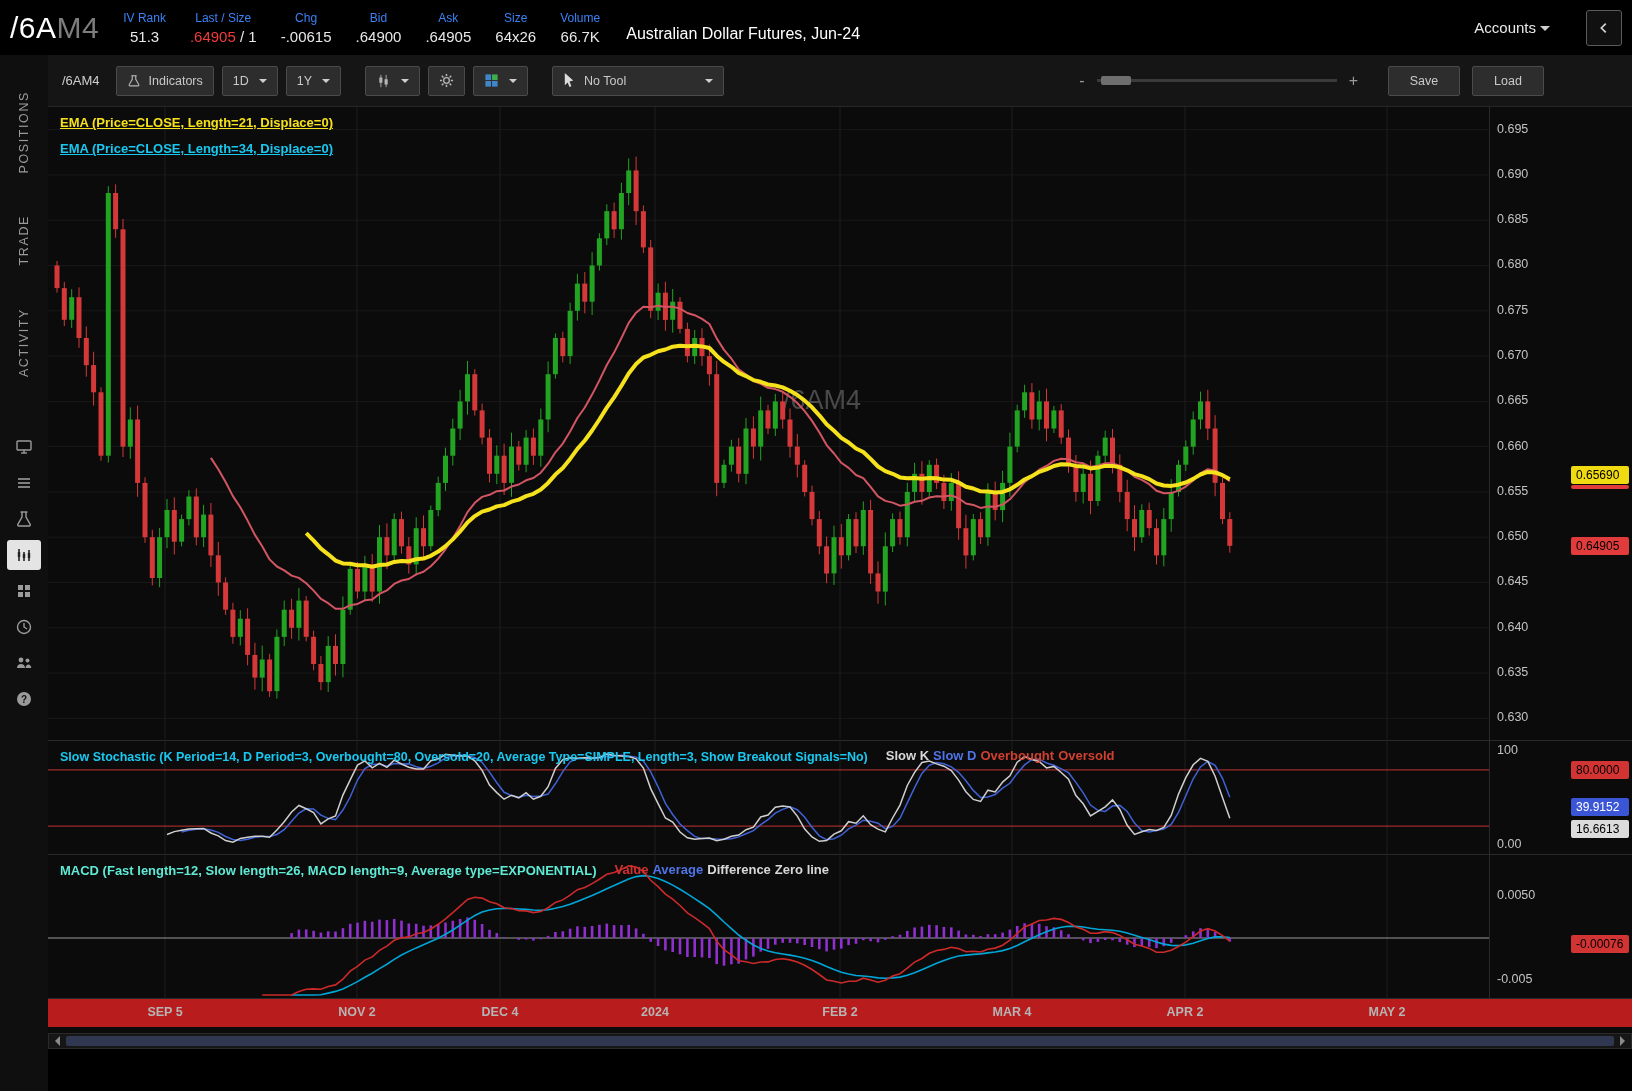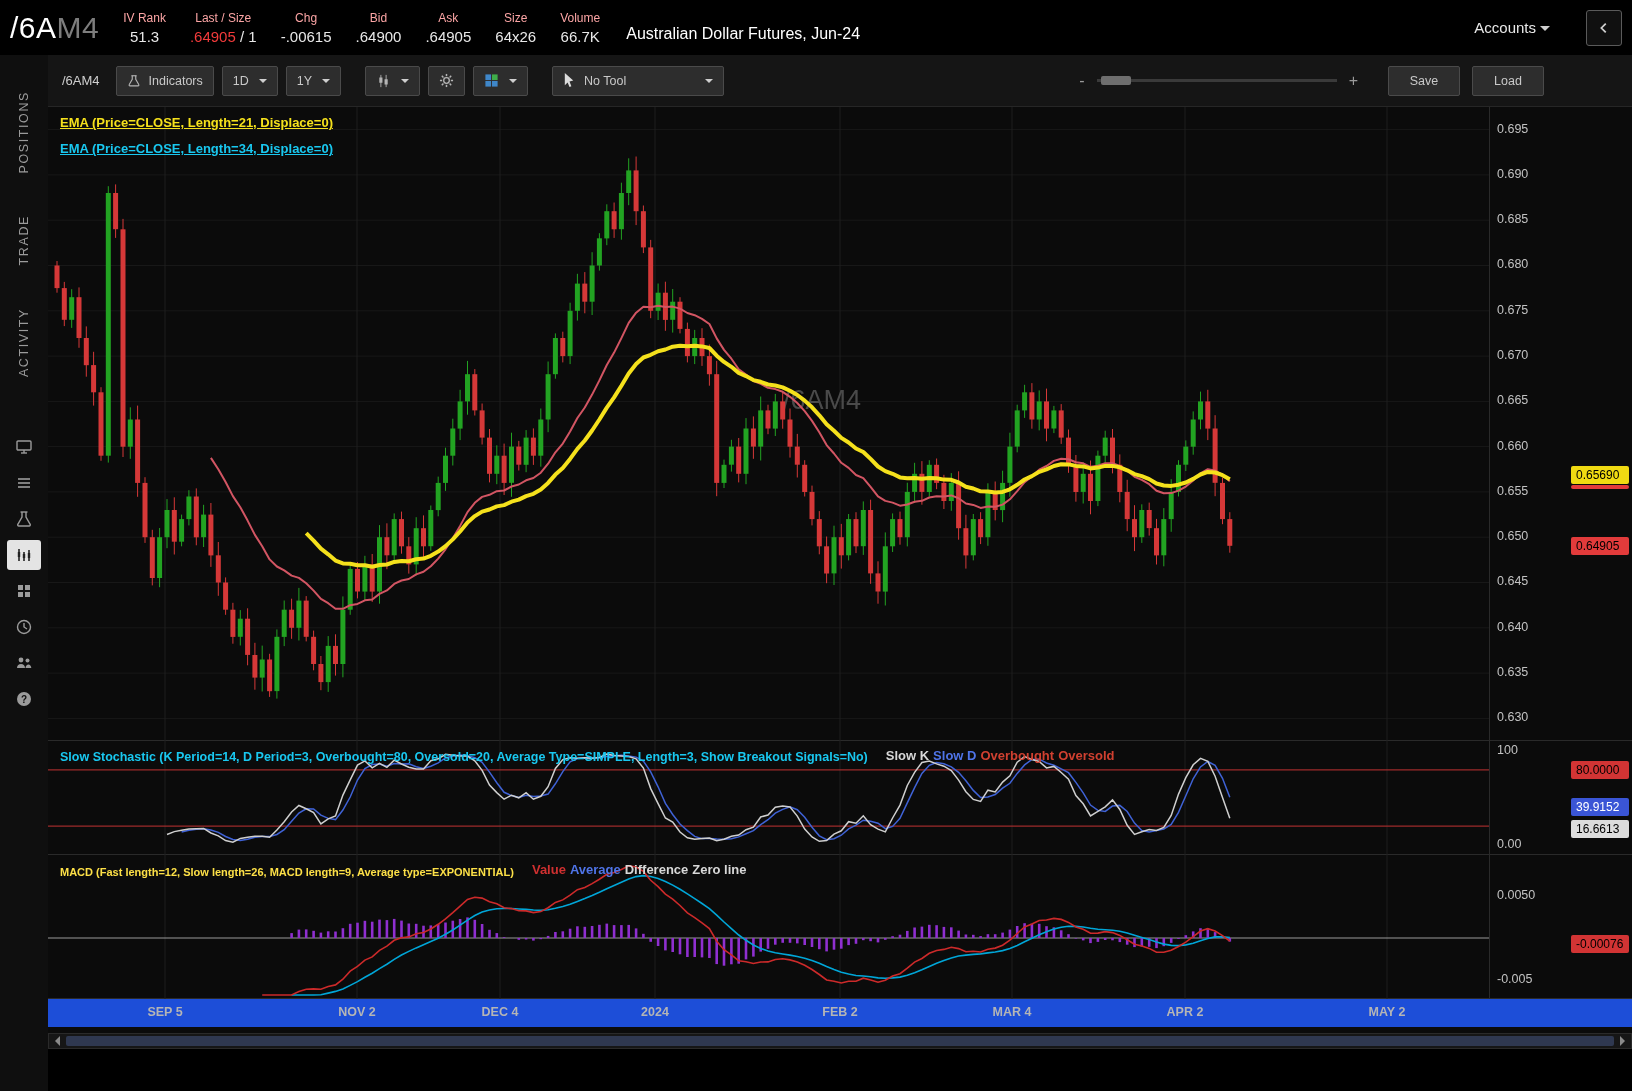--- a/index.html
+++ b/index.html
@@ -4,21 +4,21 @@
 <style>
   * { box-sizing: border-box; margin: 0; padding: 0; }
   html,body { width:1632px; height:1091px; background:#000; overflow:hidden;
     font-family:"Liberation Sans", sans-serif; color:#ddd; }
 
   
   .topbar { height:55px; display:flex; align-items:center; background:#000; padding:0 10px; gap:24px; }
   .symbol { font-size:30px; color:#fff; letter-spacing:.5px; white-space:nowrap; }
   .symbol .dim { color:#7d7d7d; }
   .stat { display:flex; flex-direction:column; align-items:center; gap:3px; }
-  .stat .lbl { font-size:12px; color:#fca5a5; }
+  .stat .lbl { font-size:12px; color:#3b82f6; }
   .stat .val { font-size:15px; color:#e8e8e8; white-space:nowrap; }
   .red { color:#f23b3b; }
   .big { font-size:17px; }
   .desc { font-size:16px; color:#fff; margin-left:2px; align-self:center; padding-top:12px; }
   .spacer { flex:1; }
   .accounts { display:flex; align-items:center; gap:4px; font-size:15px; color:#e8e8e8; cursor:pointer; }
   .caret { width:0; height:0; border:5px solid transparent; border-top-color:#cfcfcf; margin-top:6px; }
   .collapse-btn { width:36px; height:36px; border:1px solid #5a5a5a; border-radius:3px; background:#101010;
     display:flex; align-items:center; justify-content:center; margin-left:12px; cursor:pointer; }
 
@@ -56,24 +56,24 @@
   .stochp { height:114px; }
   .macdp  { height:144px; border-bottom:1px solid #2a2a2a; }
   .gutter { position:absolute; top:0; right:0; width:143px; height:100%; border-left:1px solid #2a2a2a; background:#0b0b0b; z-index:3; }
   .gutter .tick { position:absolute; left:7px; font-size:12.5px; color:#c2c2c2; }
   .gutter .bubble { position:absolute; right:3px; min-width:58px; padding:2px 5px; font-size:12px; border-radius:2px; text-align:left; }
   .ema-label { position:absolute; left:12px; font-size:13px; font-weight:bold; z-index:2;text-decoration:underline; }
   .ema-label.l1 { top:8px;  color:#f5e11c; }
   .ema-label.l2 { top:34px; color:#19c8f0; }
   .panel-title { position:absolute; left:12px; top:5px; z-index:2; display:flex; gap:18px; align-items:flex-end; white-space:nowrap; }
   .t-stoch { color:#19c8f0; font-size:12.5px; font-weight:bold; }
-  .t-macd  { color:#fde047; font-size:11px; font-weight:bold; }
+  .t-macd  { color:#5eead4; font-size:13px; font-weight:bold; }
   .leg { font-size:13px; font-weight:bold; margin-right:4px; }
 
-  .xaxis { position:relative; height:28px; width:1584px; background:#1d4ed8; }
+  .xaxis { position:relative; height:28px; width:1584px; background:#b91c1c; }
   .xaxis span { position:absolute; top:6px; width:70px; text-align:center; font-size:12.5px; color:#b5b5b5; font-weight:bold; }
 
   .scrollbar { position:relative; height:16px; width:1584px; margin-top:6px; background:#161616;
     border:1px solid #2a2a2a; display:flex; align-items:center; justify-content:space-between; }
   .sb-thumb { position:absolute; left:17px; right:17px; top:2px; bottom:2px; background:#2f3850; border-radius:2px; cursor:grab; }
   .sb-arrow { width:16px; height:100%; display:flex; align-items:center; justify-content:center; z-index:2; cursor:pointer; }
   .tri-l { width:0;height:0;border:5px solid transparent;border-right-color:#8a8a8a;margin-right:4px; }
   .tri-r { width:0;height:0;border:5px solid transparent;border-left-color:#8a8a8a;margin-left:4px; }
 </style>
 </head>

